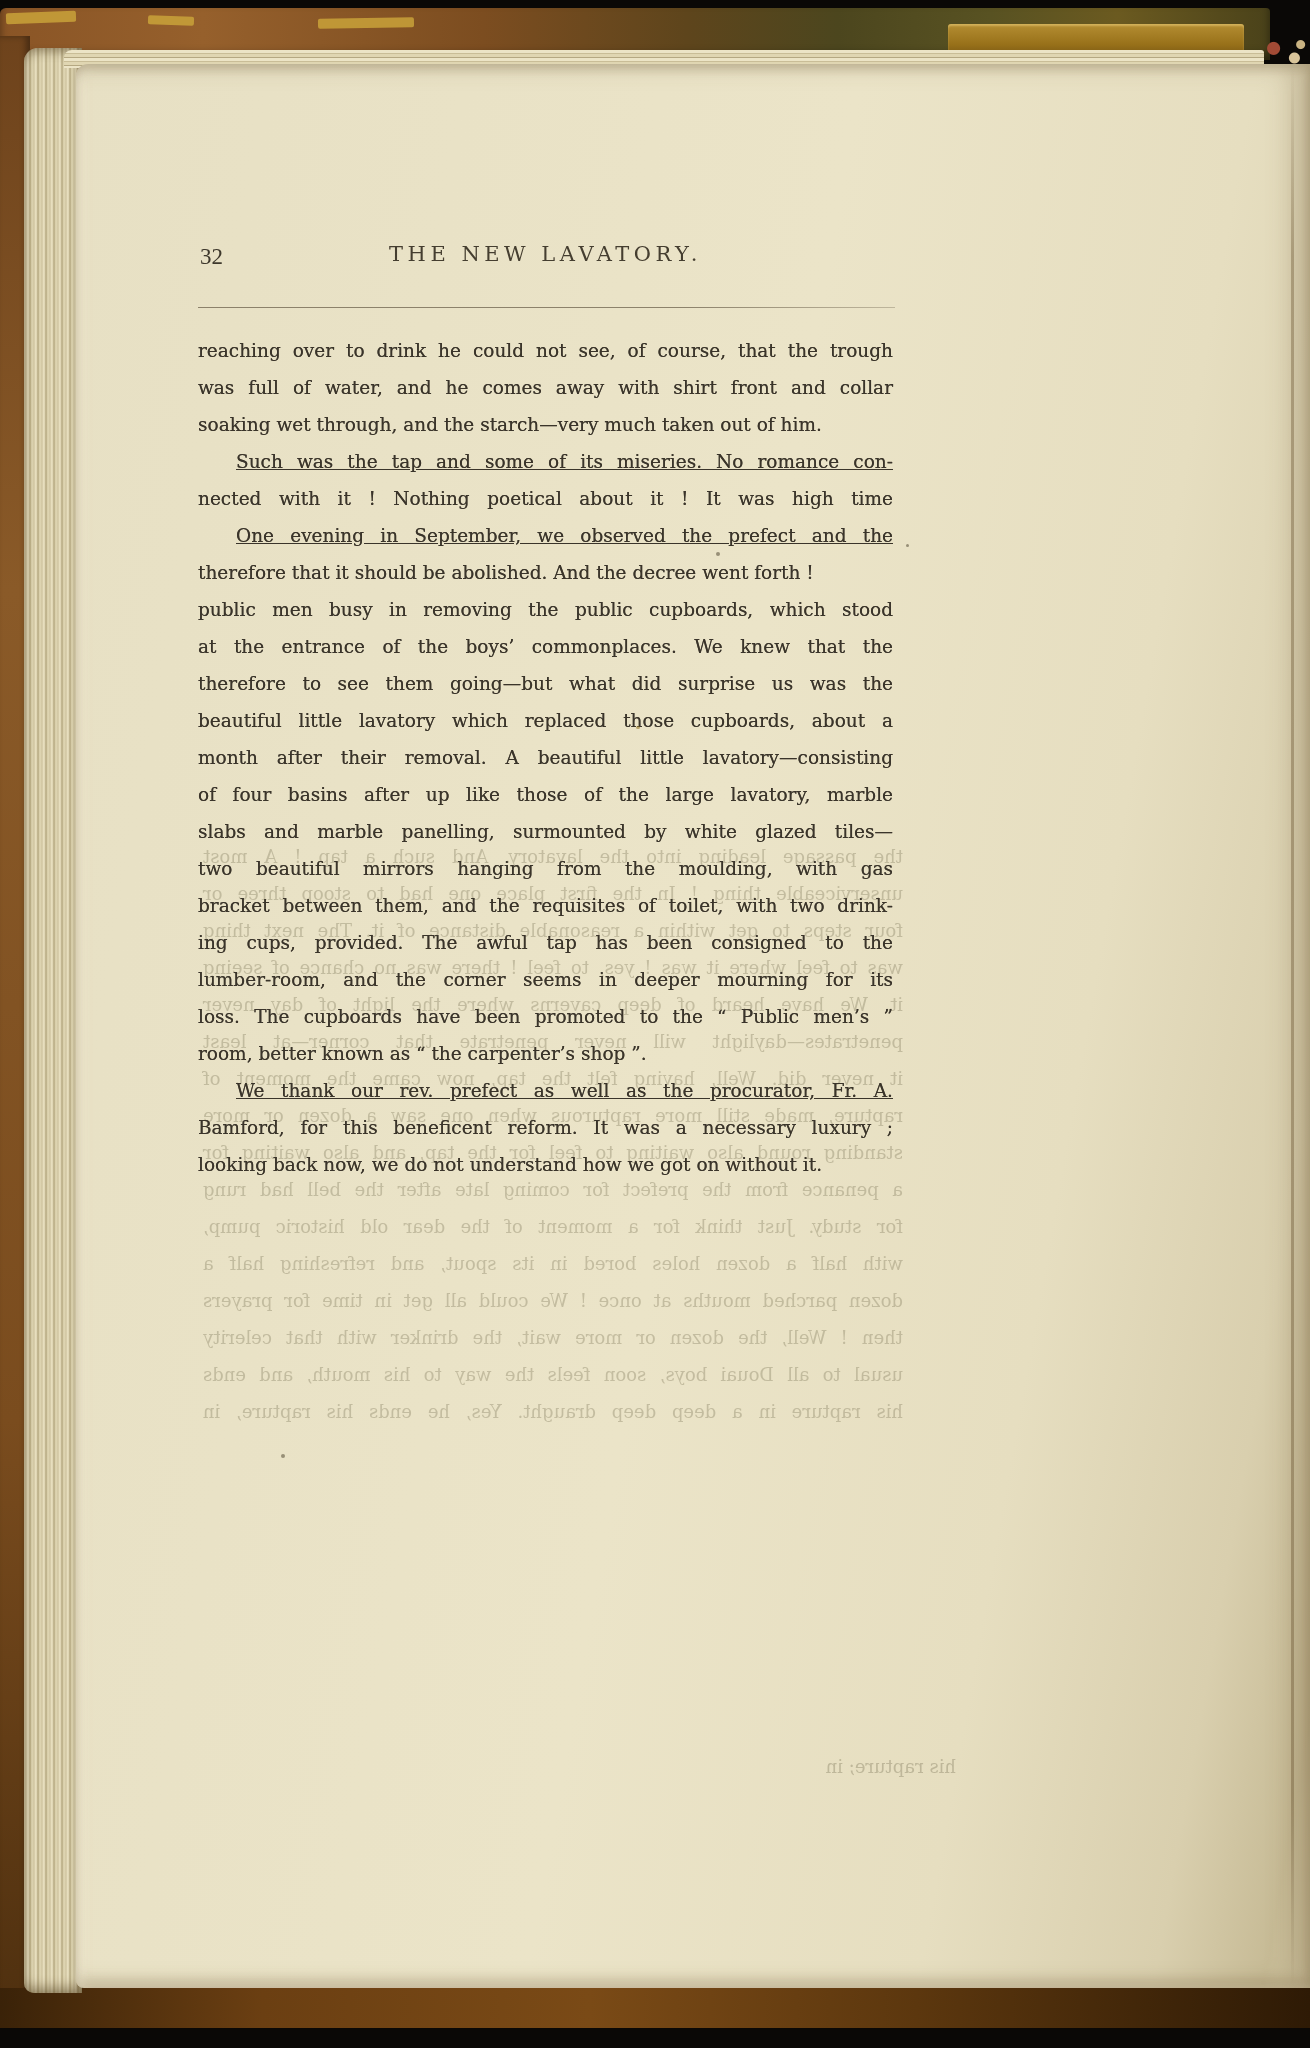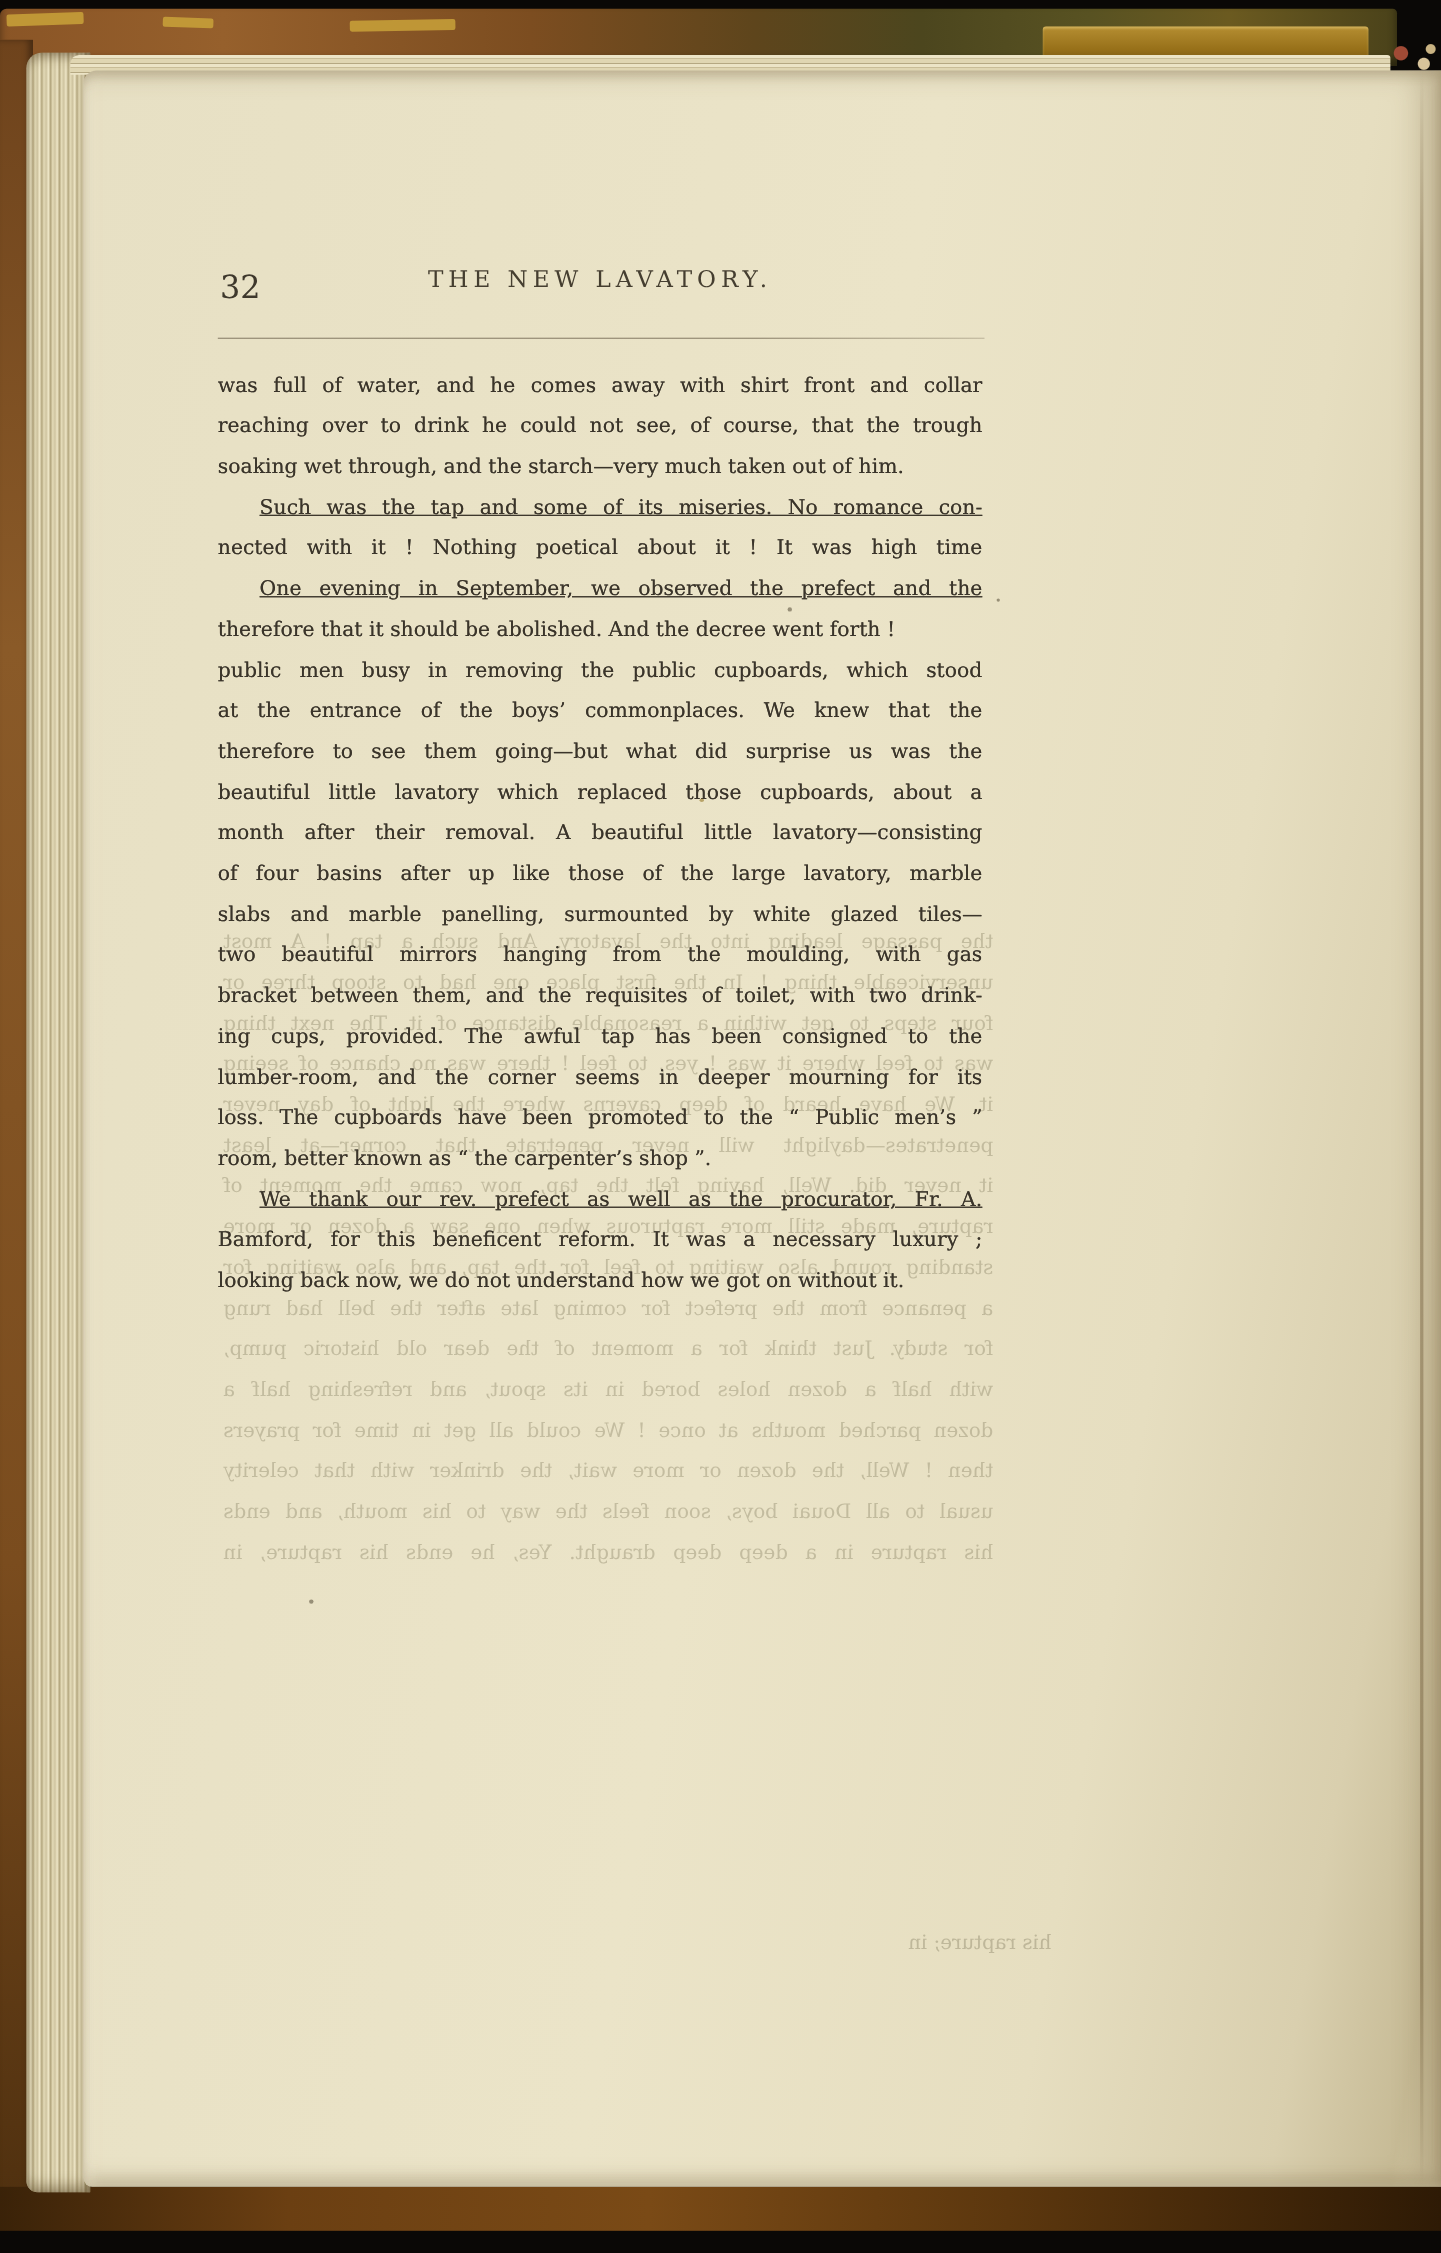--- a/index.html
+++ b/index.html
@@ -64,21 +64,21 @@
     border-radius:12px 0 0 8px;
     box-shadow:inset 0 5px 9px rgba(120,100,60,.28), inset -18px 0 26px rgba(110,90,55,.28), inset 6px 0 10px rgba(255,250,230,.5), inset 0 -8px 12px rgba(120,100,60,.22);
   }
   .gutter-crease{
     position:absolute;right:16px;top:0;width:3px;height:100%;
     background:linear-gradient(180deg,rgba(120,100,65,0),rgba(120,100,65,.45) 10%,rgba(120,100,65,.5) 90%,rgba(120,100,65,0));
   }
 
   
   .header{position:absolute;left:122px;top:178px;width:695px;height:34px;}
-  .pageno{position:absolute;left:2px;top:2px;font-size:29px;color:#3e382c;}
+  .pageno{position:absolute;left:2px;top:2px;font-size:23px;color:#3e382c;font-family:Liberation Serif, serif;}
   .title{display:block;text-align:center;font-size:21px;letter-spacing:4.5px;color:#453e30;}
   .rule{
     position:absolute;left:122px;top:243px;width:697px;height:1px;
     background:linear-gradient(90deg,rgba(90,78,58,.65) 0 70%,rgba(90,78,58,.3));
   }
   .body{
     position:absolute;left:122px;top:268px;width:695px;
     font-size:18.5px;line-height:37px;color:#3a342a;
     text-shadow:0 0 .4px rgba(58,52,42,.8);
   }
@@ -143,22 +143,22 @@
       </div>
 
     <div class="header">
       <span class="pageno">32</span>
       <span class="title">THE NEW LAVATORY.</span>
     </div>
 
     <div class="rule"></div>
 
     <div class="body" id="body">
+        <div class="pline">reaching over to drink he could not see, of course, that the trough</div>
         <div class="pline">was full of water, and he comes away with shirt front and collar</div>
-        <div class="pline">reaching over to drink he could not see, of course, that the trough</div>
         <div class="pline last">soaking wet through, and the starch—very much taken out of him.</div>
         <div class="pline indent">Such was the tap and some of its miseries.  No romance con-</div>
         <div class="pline">nected with it !  Nothing poetical about it !  It was high time</div>
         <div class="pline indent">One evening in September, we observed the prefect and the</div>
         <div class="pline last">therefore that it should be abolished.  And the decree went forth !</div>
         <div class="pline">public men busy in removing the public cupboards, which stood</div>
         <div class="pline">at the entrance of the boys’ commonplaces.  We knew that the</div>
         <div class="pline">therefore to see them going—but what did surprise us was the</div>
         <div class="pline">beautiful little lavatory which replaced those cupboards, about a</div>
         <div class="pline">month after their removal.  A beautiful little lavatory—consisting</div>

